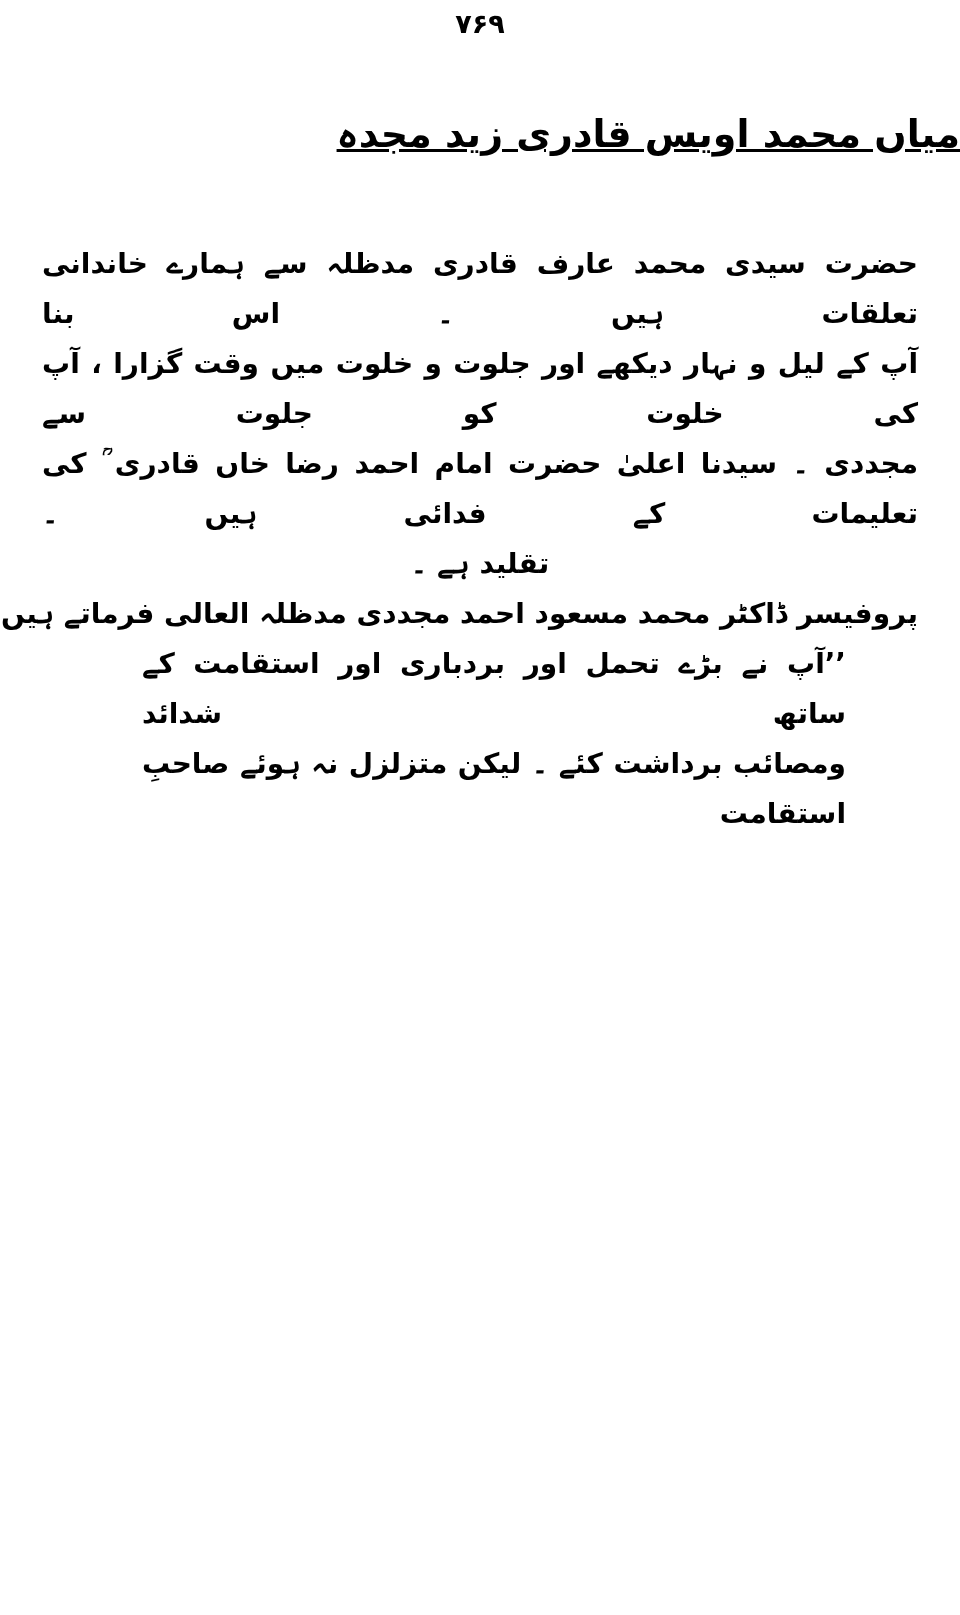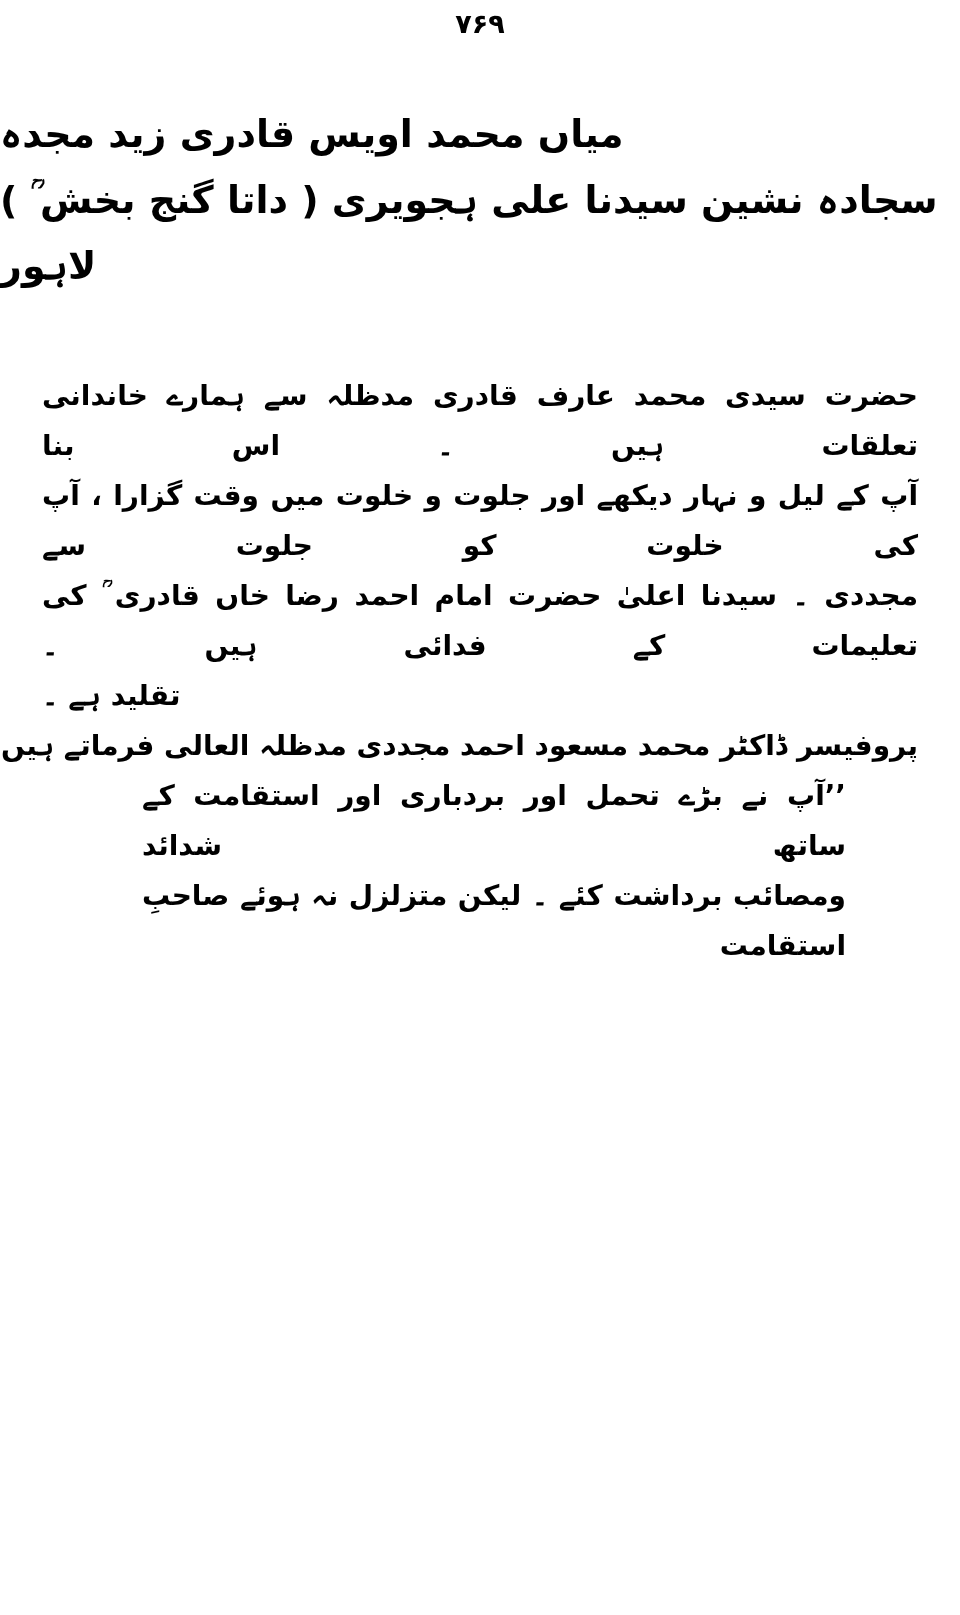--- a/index.html
+++ b/index.html
@@ -24,22 +24,23 @@
   }
   .page-number {
     text-align: center;
     font-size: 27px;
     font-weight: bold;
     padding-top: 8px;
     letter-spacing: 2px;
   }
   .heading {
     margin-top: 62px;
-    text-align: left;
+    text-align: right;
     font-weight: bold;
+    text-decoration: underline;
   }
   .heading .h-line {
     font-size: 38px;
     line-height: 66px;
   }
   .content {
     margin: 72px 42px 0 42px;
     font-weight: bold;
   }
   .t-line {
@@ -47,40 +48,39 @@
     font-size: 28px;
     line-height: 50px;
     white-space: nowrap;
   }
   .just {
     white-space: normal;
     text-align: justify;
     text-align-last: justify;
   }
   .start {
-    text-align: left;
+    text-align: center;
   }
   .attrib {
     text-align: right;
   }
   .quote {
     padding-right: 72px;
     padding-left: 100px;
   }
 </style>
 </head>
 <body>
 
 <div class="page">
 
   <div class="page-number">۷۶۹</div>
 
   <div class="heading">
     <div class="h-line">میاں محمد اویس قادری زید مجدہ</div>
-    <div class="h-line">سجادہ نشین سیدنا علی ہجویری ( داتا گنج بخش ؒ ) لاہور</div>
   </div>
 
   <div class="content">
 
     <div>
       <div class="t-line just">حضرت سیدی محمد عارف قادری مدظلہ سے ہمارے خاندانی تعلقات ہیں ۔ اس بنا</div>
       <div class="t-line just">آپ کے لیل و نہار دیکھے اور جلوت و خلوت میں وقت گزارا ، آپ کی خلوت کو جلوت سے</div>
       <div class="t-line just">مجددی ۔ سیدنا اعلیٰ حضرت امام احمد رضا خاں قادری ؒ کی تعلیمات کے فدائی ہیں ۔</div>
       <div class="t-line start">تقلید ہے ۔</div>
     </div>

